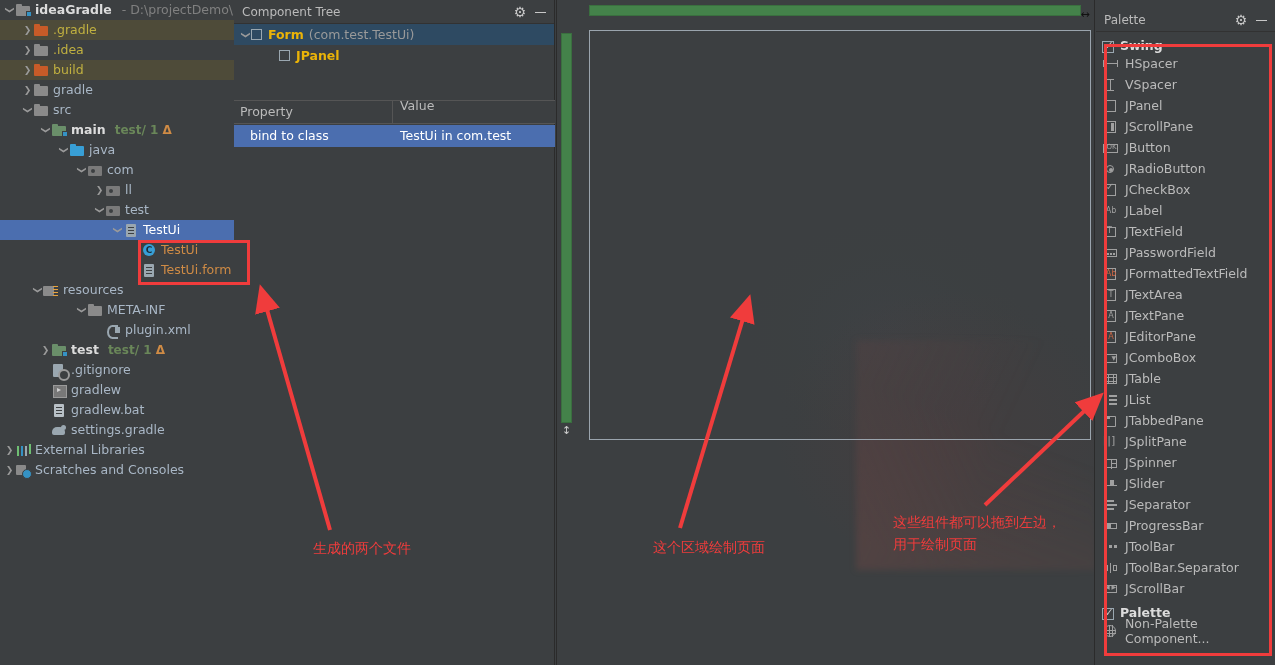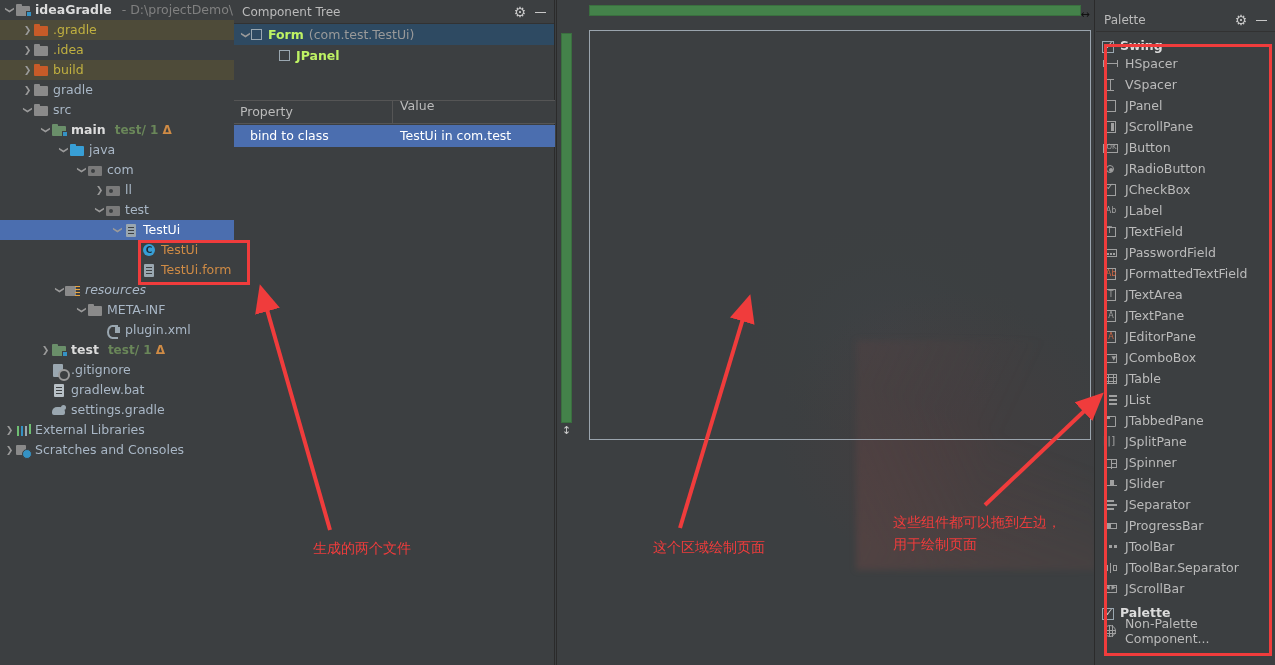--- a/index.html
+++ b/index.html
@@ -180,21 +180,21 @@
   }
   .ct-row {
     height: 21px; display: flex; align-items: center; font-size: 12.5px;
     padding-left: 4px; color: #a9b7c6;
   }
   .ct-row.sel { background: #2e4a62; }
   .cbox {
     width: 11px; height: 11px; border: 1px solid #9aa7b0; margin-right: 6px;
     display: inline-block; position: relative; background: transparent;
   }
-  .ct-name { font-weight: bold; color: #bef264; }
+  .ct-name { font-weight: bold; color: #eab308; }
   .ct-pkg  { color: #9a9a9a; margin-left: 5px; font-weight: normal; }
   .prop-header {
     position: absolute; left: 0; top: 100px; width: 321px; height: 24px;
     display: flex; border-top: 1px solid #555555; border-bottom: 1px solid #555555;
     background: #3c3f41; font-size: 12.5px; align-items: center;
   }
   .prop-header .c1 { width: 159px; padding-left: 6px; color: #bbbbbb; border-right: 1px solid #555555; height: 24px; line-height: 24px;}
   .prop-header .c2 { flex: 1; padding-left: 7px; color: #bbbbbb; height: 36px; line-height: 24px;}
   .prop-row {
     position: absolute; left: 0; top: 125px; width: 321px; height: 22px;
@@ -528,21 +528,21 @@
       <div class="tnode" style="padding-left: 130px;">
         <span class="arrow none"></span>
         <span class="ico cls"></span>
         <span class="tlabel orange-f">TestUi</span>
       </div>
       <div class="tnode" style="padding-left: 130px;">
         <span class="arrow none"></span>
         <span class="ico form"></span>
         <span class="tlabel orange-f">TestUi.form</span>
       </div>
-      <div class="tnode" style="padding-left: 54px; font-style: italic;">
+      <div class="tnode" style="padding-left: 32px;">
         <span class="arrow down"></span>
         <span class="ico res"></span>
         <span class="tlabel gray">resources</span>
       </div>
       <div class="tnode" style="padding-left: 76px;">
         <span class="arrow down"></span>
         <span class="ico folder"></span>
         <span class="tlabel gray">META-INF</span>
       </div>
       <div class="tnode" style="padding-left: 94px;">
@@ -555,20 +555,25 @@
         <span class="ico folder src">
           <span class="badge"></span>
         </span>
         <span class="tlabel bold">test</span>
         <span class="tsub">test/ 1 <span class="warn">Δ</span></span>
       </div>
       <div class="tnode" style="padding-left: 40px;">
         <span class="arrow none"></span>
         <span class="ico git"></span>
         <span class="tlabel gray">.gitignore</span>
+      </div>
+      <div class="tnode" style="padding-left: 40px;">
+        <span class="arrow none"></span>
+        <span class="ico script"></span>
+        <span class="tlabel gray">gradlew</span>
       </div>
       <div class="tnode" style="padding-left: 40px;">
         <span class="arrow none"></span>
         <span class="ico bat"></span>
         <span class="tlabel gray">gradlew.bat</span>
       </div>
       <div class="tnode" style="padding-left: 40px;">
         <span class="arrow none"></span>
         <span class="ico gradle"></span>
         <span class="tlabel gray">settings.gradle</span>

